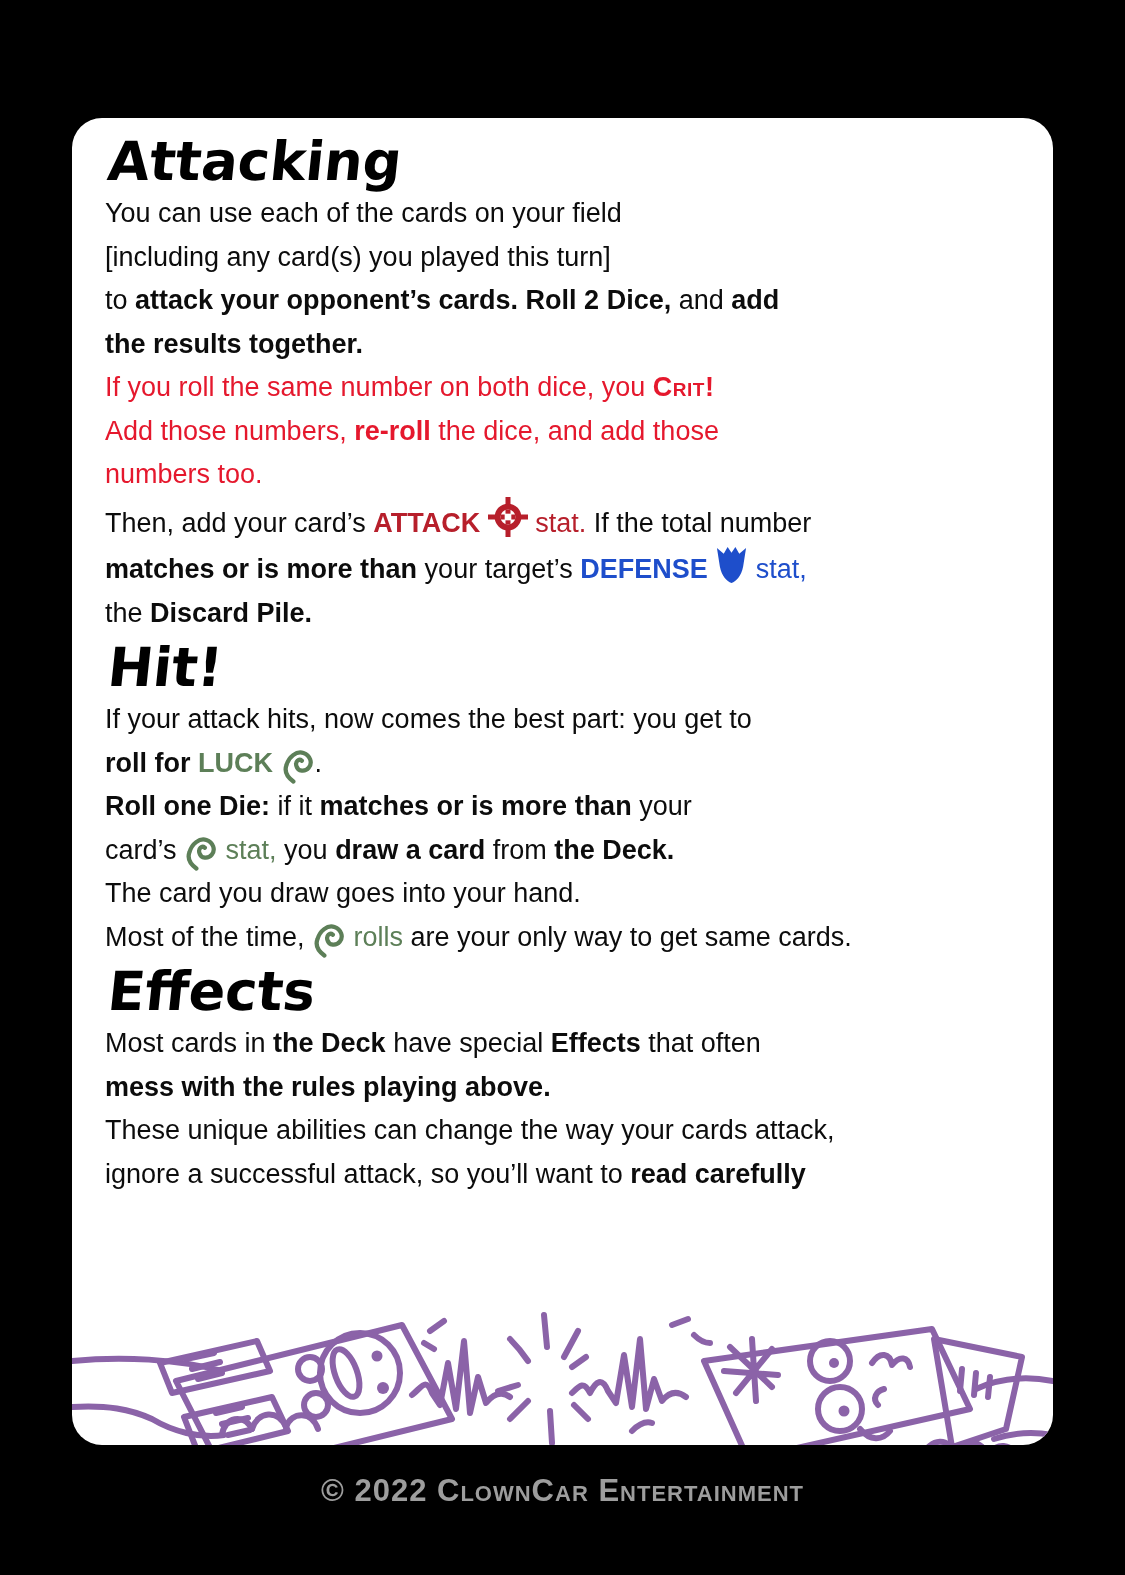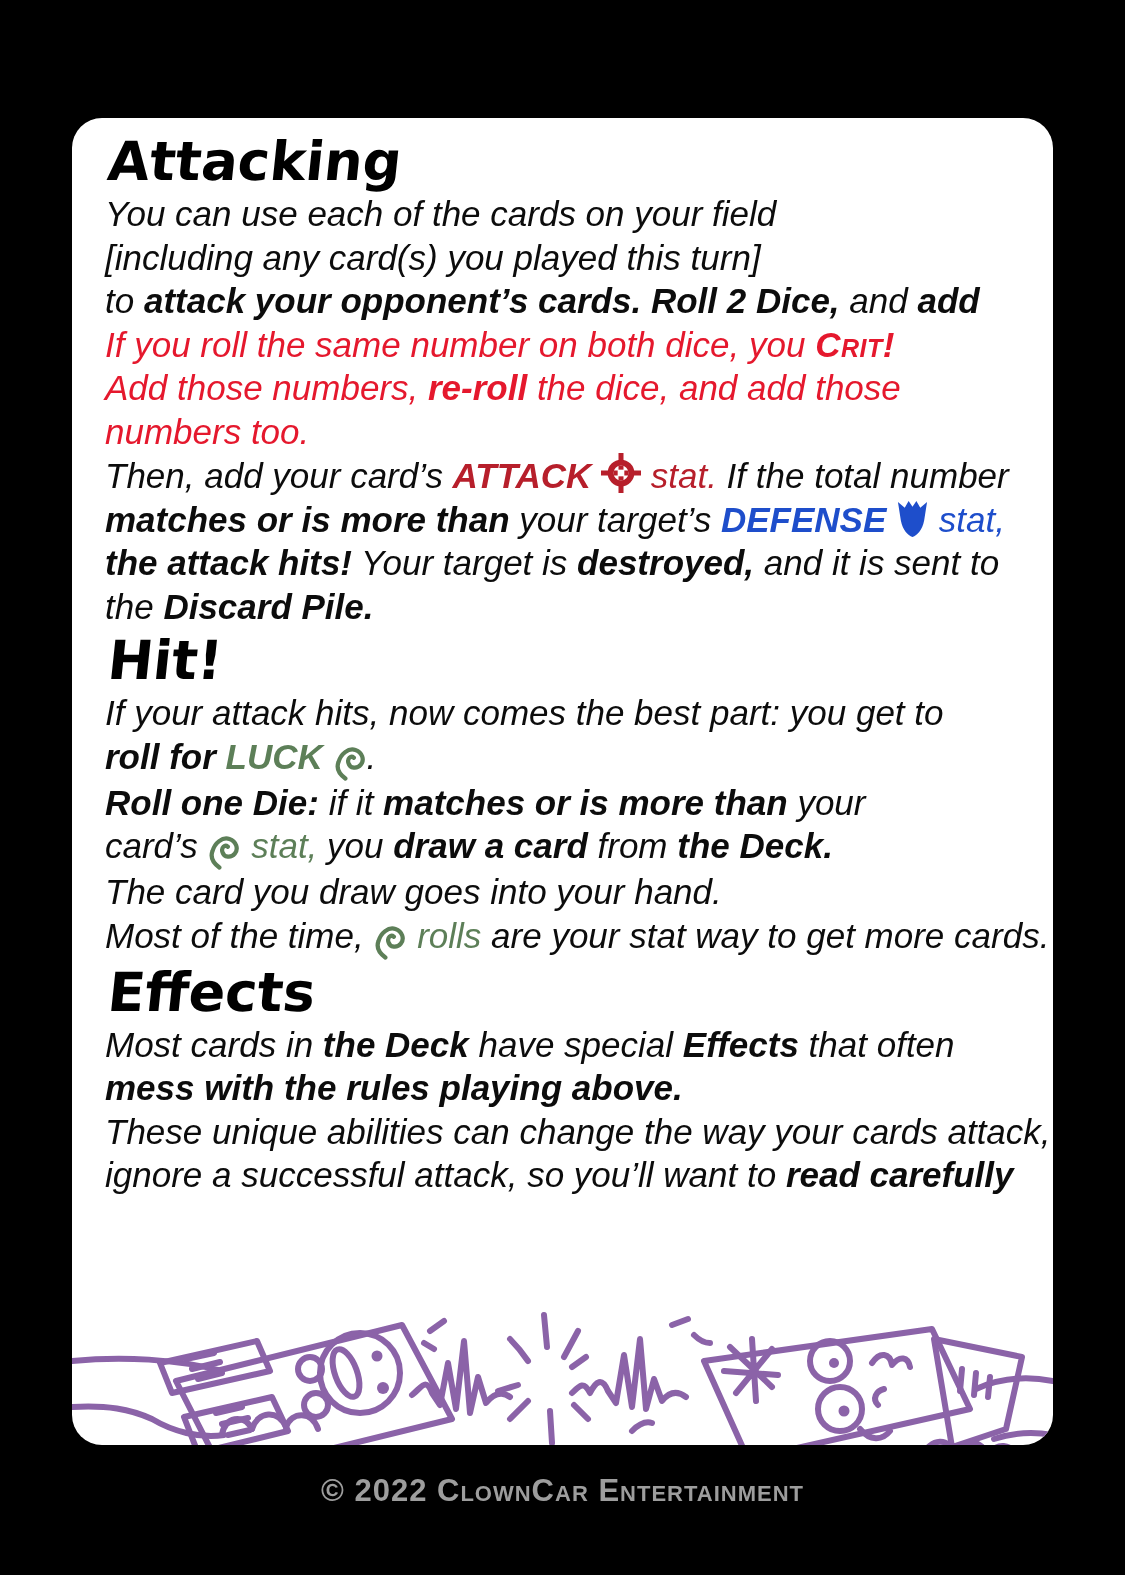--- a/index.html
+++ b/index.html
@@ -4,21 +4,21 @@
 <style>
   html,body{margin:0;padding:0;background:#000;}
   .page{position:relative;width:1125px;height:1575px;background:var(--page-bg,#000);overflow:hidden;
         font-family:"Liberation Sans",sans-serif;}
   .rules-card{position:absolute;left:72px;top:118px;width:981px;height:1327px;
         background:var(--card-bg,#fff);border-radius:30px;overflow:hidden;
         padding:14px 6px 0 33px;box-sizing:border-box;}
   .title{font-family:"DejaVu Sans",sans-serif;font-weight:bold;font-size:54px;line-height:60px;
         color:#000;transform:skewX(-6deg);transform-origin:0 100%;}
   .sec + .sec .title{margin-top:3px;}
-  .line{font-style:italic;font-size:35px;line-height:43.5px;color:var(--ink,#0c0c0c);white-space:pre;}
+  .line{font-size:27px;line-height:43.5px;color:var(--ink,#0c0c0c);white-space:pre;}
   .b{font-weight:bold;margin-top:22px;}
   .xb{font-weight:900;}
   .sc{font-variant:small-caps;letter-spacing:.5px;}
   .c-red{color:var(--red);}
   .c-darkred{color:var(--darkred);}
   .c-blue{color:var(--blue);text-align:center;}
   .c-green{color:var(--green);}
   .icon{display:inline-block;vertical-align:-7px;}
   .icon-attack{width:40px;height:40px;vertical-align:-5px;}
   .icon-defense{width:33px;height:39px;vertical-align:-6px;}
@@ -58,46 +58,46 @@
 
 <div class="page">
 
   <div class="rules-card">
     <div id="content">
         <div class="sec">
           <div class="title">Attacking</div>
           <div class="line"><span>You can use each of the cards on your field</span></div>
           <div class="line"><span>[including any card(s) you played this turn]</span></div>
           <div class="line"><span>to </span><span class="b">attack your opponent’s cards. Roll 2 Dice,</span><span> and </span><span class="b">add</span></div>
+          <div class="line"><span class="b">the results together.</span></div>
           <div class="line"><span class="c-red">If you roll the same number on both dice, you </span><span class="b sc c-red">Crit!</span></div>
           <div class="line"><span class="c-red">Add those numbers, </span><span class="b c-red">re-roll</span><span class="c-red"> the dice, and add those</span></div>
           <div class="line"><span class="c-red">numbers too.</span></div>
           <div class="line"><span>Then, add your card’s </span><span class="b c-darkred">ATTACK </span><span class="icon icon-attack"><svg width="100%" height="100%">
                 <use href="#sym-attack"></use>
               </svg></span><span class="c-darkred"> stat.</span><span> If the total number</span></div>
           <div class="line"><span class="b">matches or is more than</span><span> your target’s </span><span class="b c-blue">DEFENSE </span><span class="icon icon-defense"><svg width="100%" height="100%">
                 <use href="#sym-defense"></use>
               </svg></span><span class="c-blue"> stat,</span></div>
-          <div class="line"><span class="b">the attack hits!</span><span> Your target is </span><span class="b">destroyed,</span><span> and it is sent to</span></div>
           <div class="line"><span>the </span><span class="b">Discard Pile.</span></div>
         </div>
         <div class="sec">
           <div class="title">Hit!</div>
           <div class="line"><span>If your attack hits, now comes the best part: you get to</span></div>
           <div class="line"><span class="b">roll for </span><span class="b c-green">LUCK </span><span class="icon icon-luck"><svg width="100%" height="100%">
                 <use href="#sym-luck"></use>
               </svg></span><span>.</span></div>
           <div class="line"><span class="b">Roll one Die:</span><span> if it </span><span class="b">matches or is more than</span><span> your</span></div>
           <div class="line"><span>card’s </span><span class="icon icon-luck"><svg width="100%" height="100%">
                 <use href="#sym-luck"></use>
               </svg></span><span class="c-green"> stat,</span><span> you </span><span class="b">draw a card</span><span> from </span><span class="b">the Deck.</span></div>
           <div class="line"><span>The card you draw goes into your hand.</span></div>
           <div class="line"><span>Most of the time, </span><span class="icon icon-luck"><svg width="100%" height="100%">
                 <use href="#sym-luck"></use>
-              </svg></span><span class="c-green"> rolls</span><span> are your stat way to get more cards.</span></div>
+              </svg></span><span class="c-green"> rolls</span><span> are your only way to get same cards.</span></div>
         </div>
         <div class="sec">
           <div class="title">Effects</div>
           <div class="line"><span>Most cards in </span><span class="b">the Deck</span><span> have special </span><span class="b xb">Effects</span><span> that often</span></div>
           <div class="line"><span class="b">mess with the rules playing above.</span></div>
           <div class="line"><span>These unique abilities can change the way your cards attack,</span></div>
           <div class="line"><span>ignore a successful attack, so you’ll want to </span><span class="b">read carefully</span></div>
         </div>
       </div>
 

